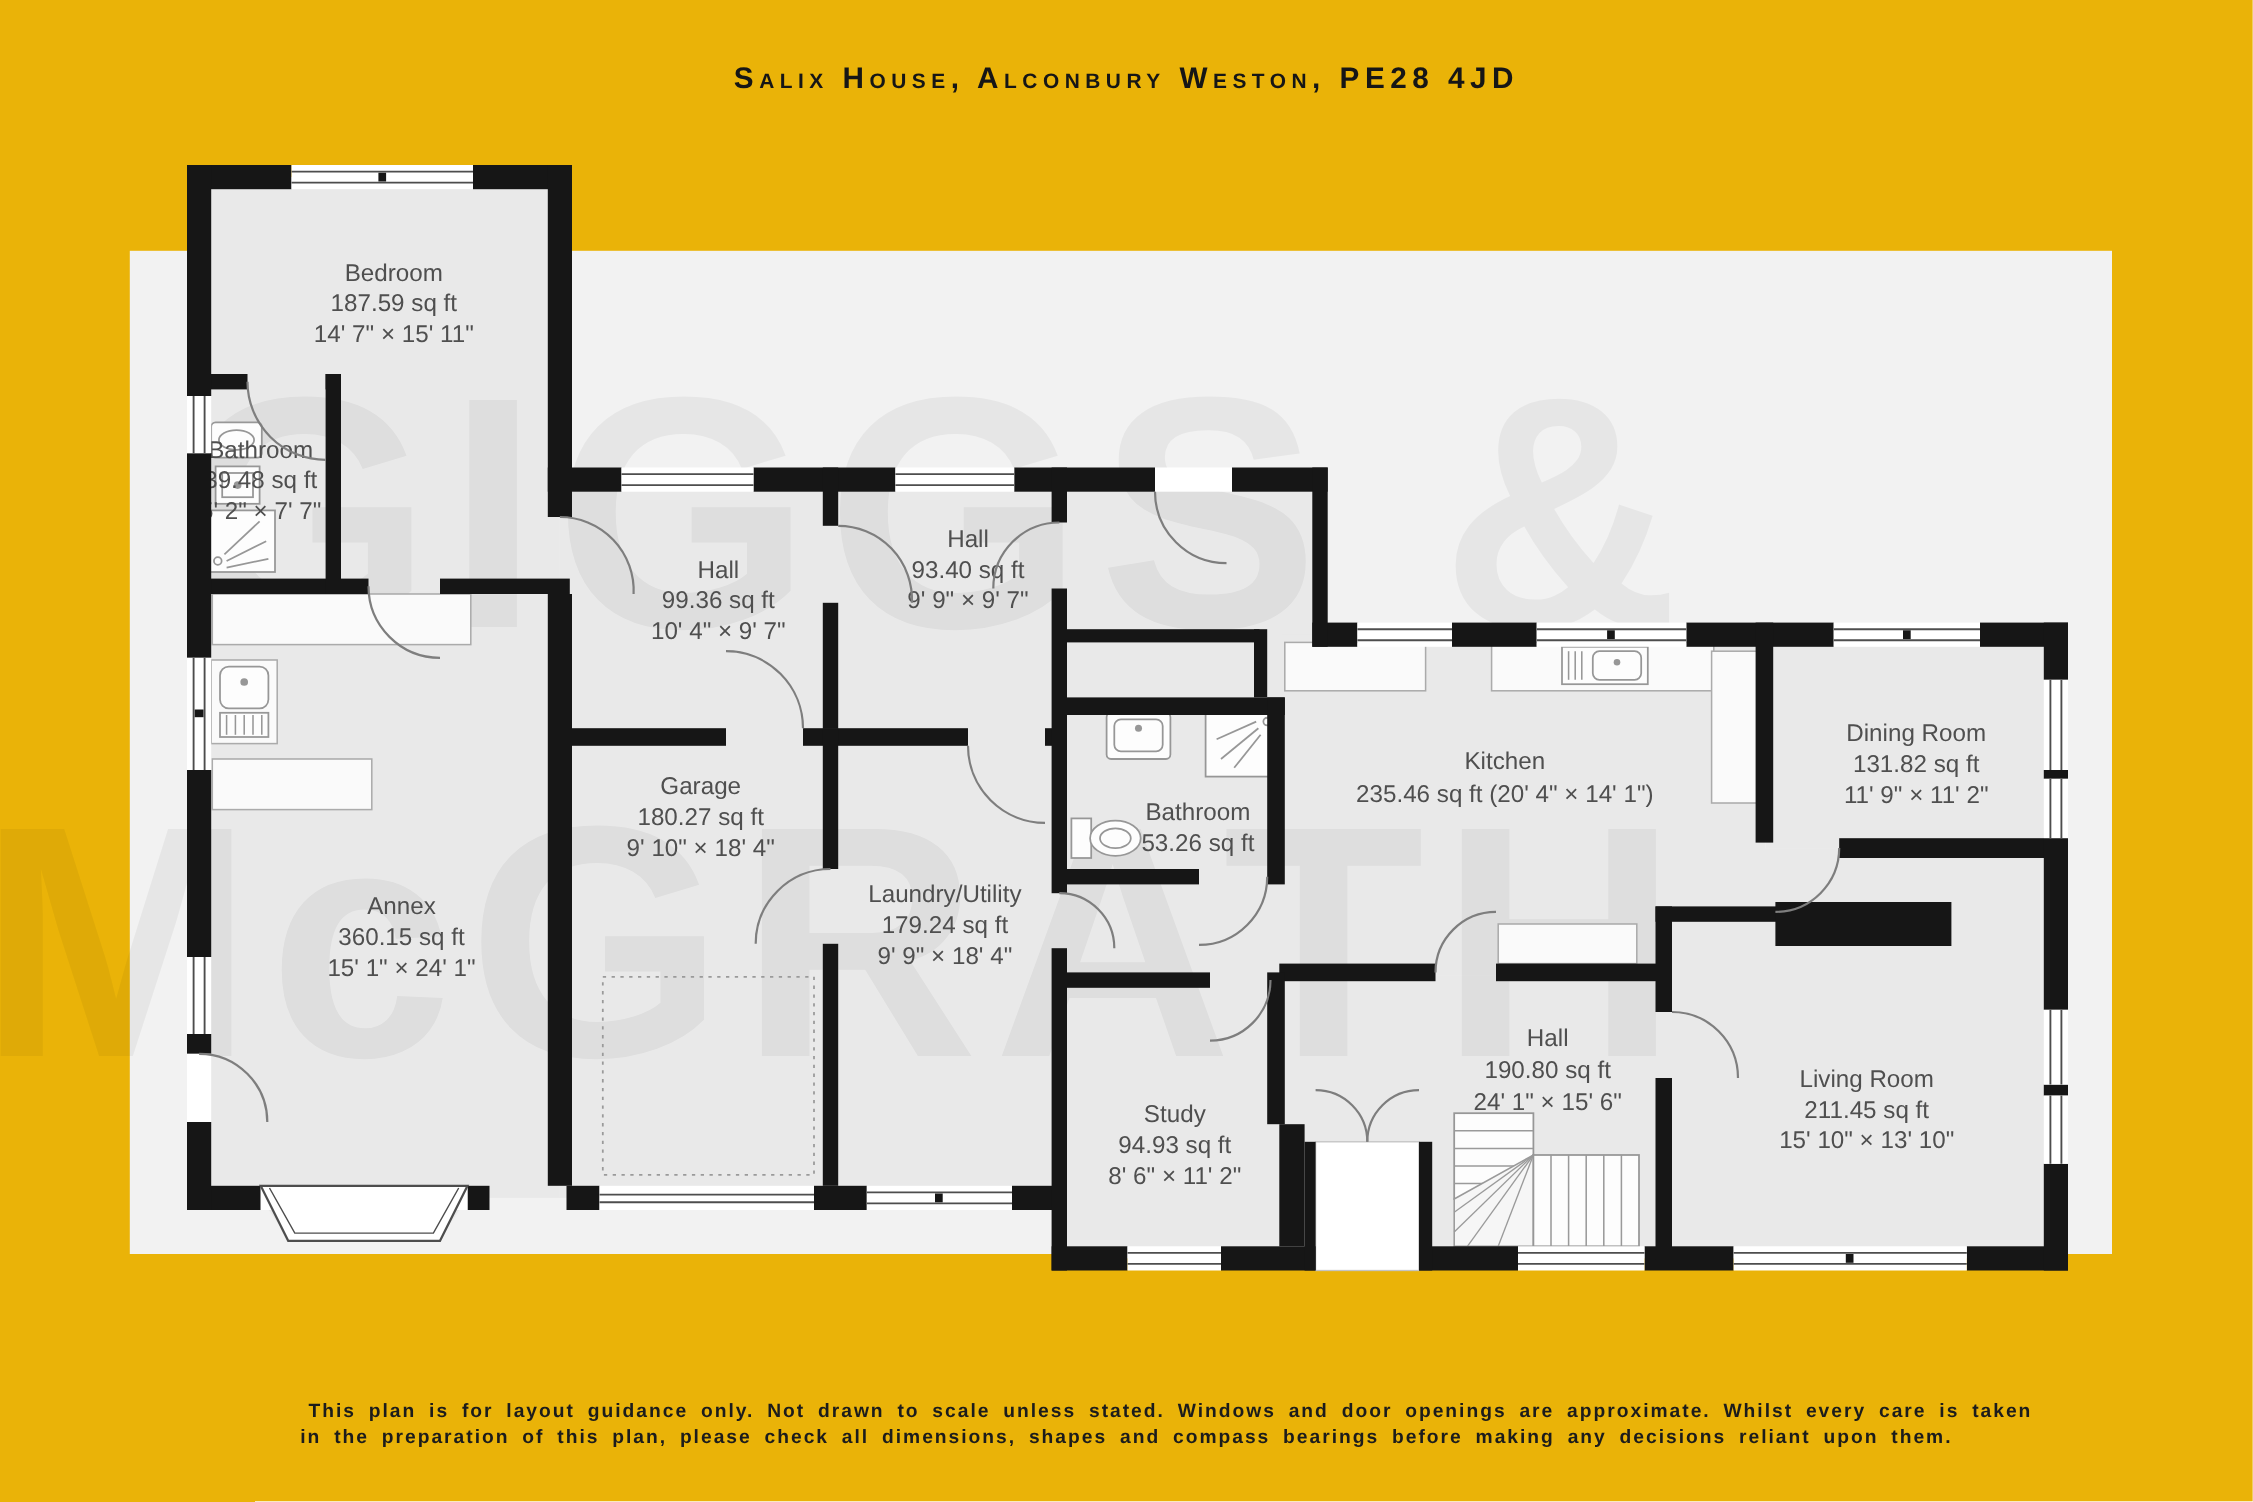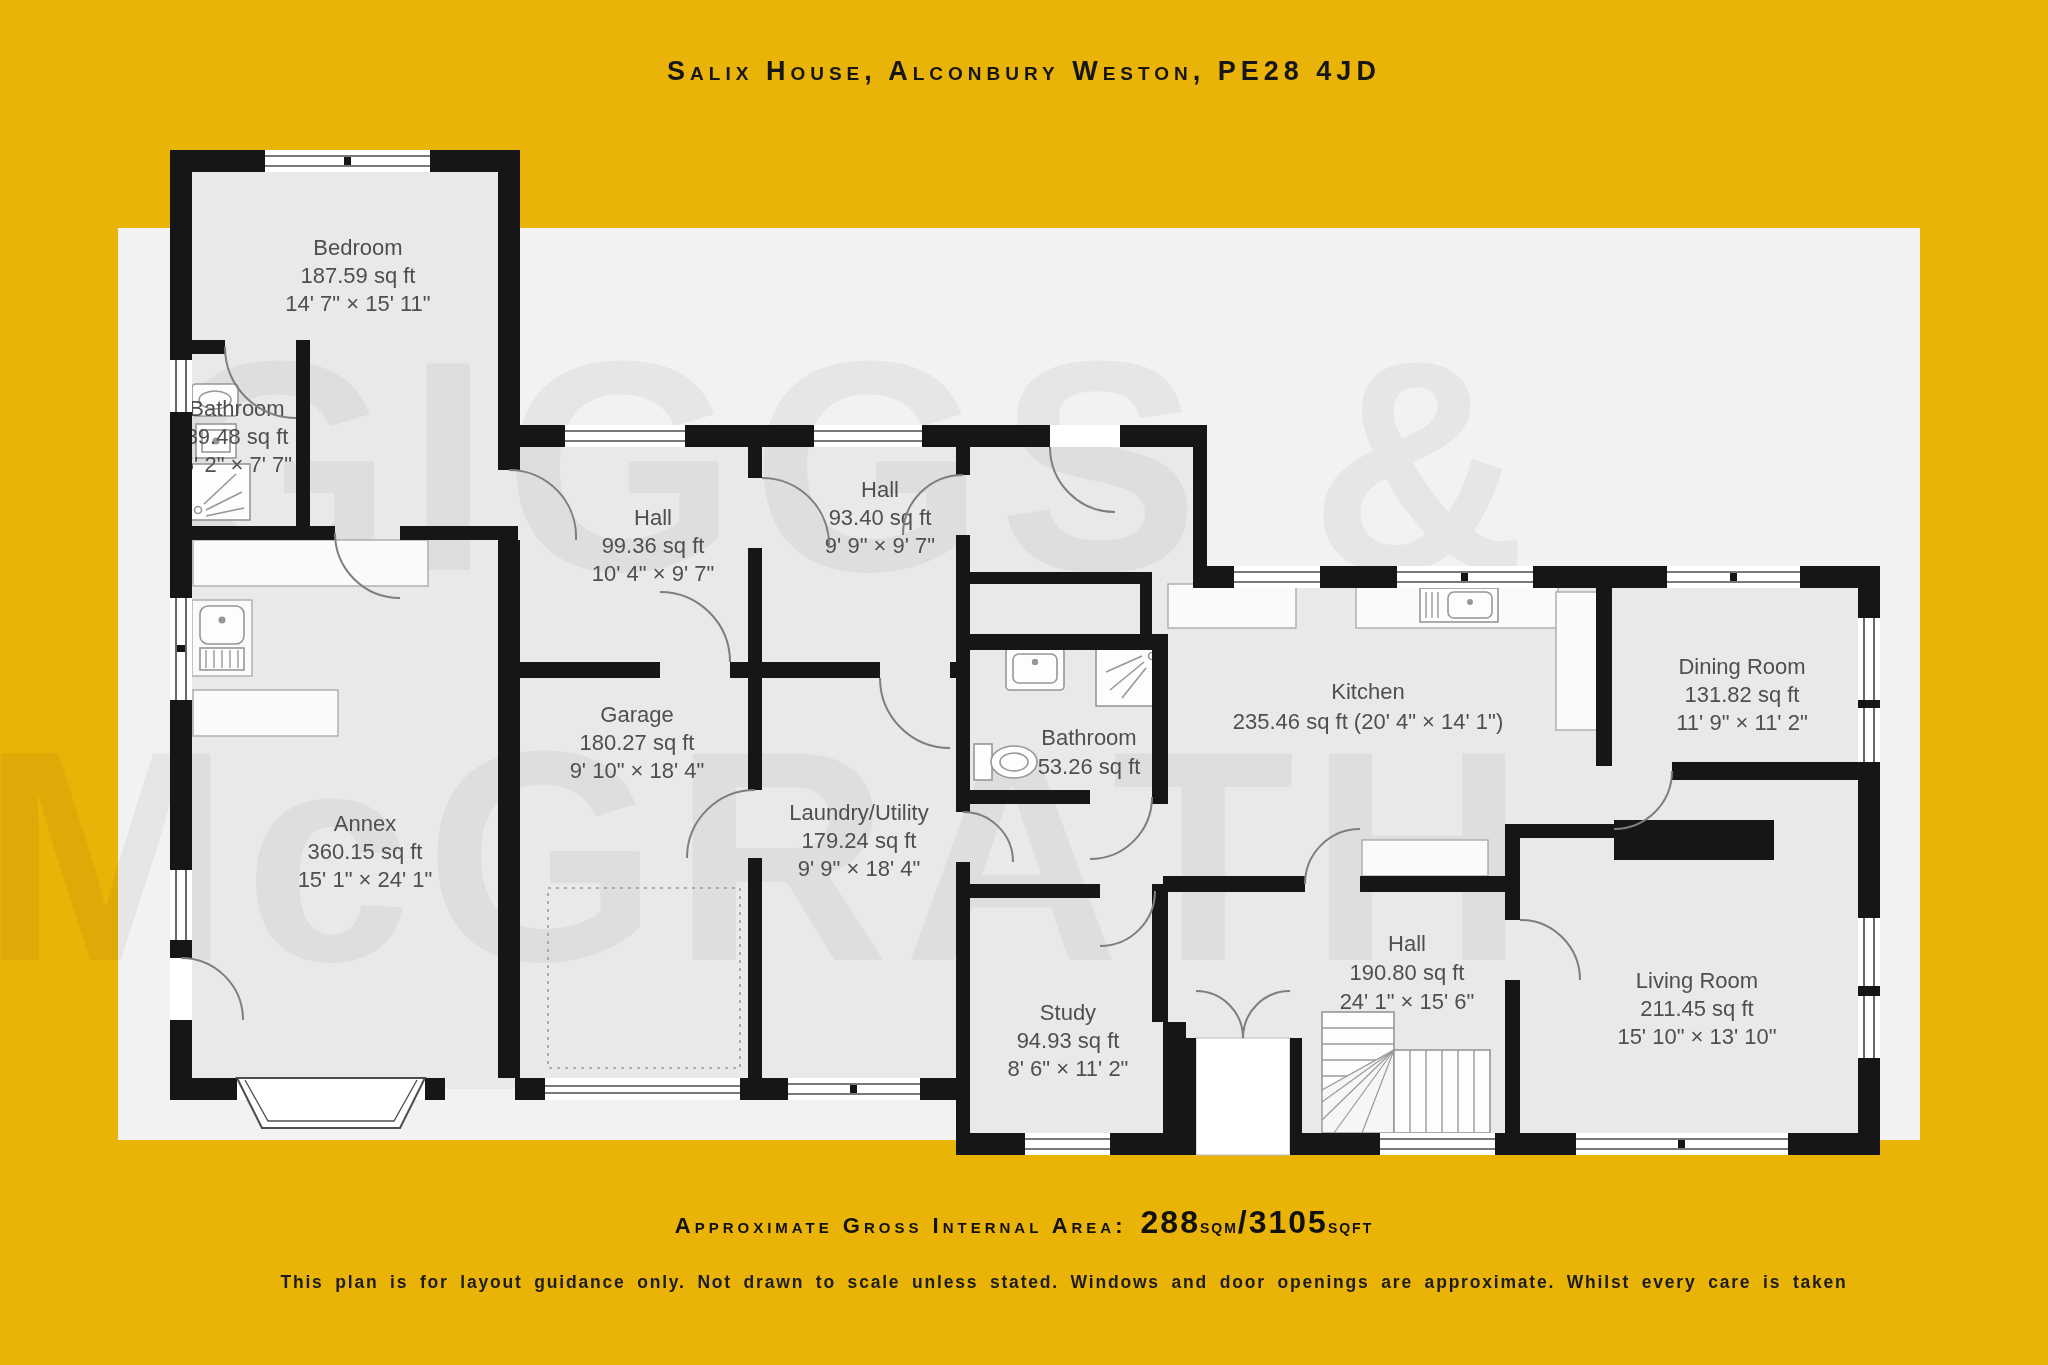--- a/index.html
+++ b/index.html
@@ -405,18 +405,16 @@
       <path class="arc" d="M1672,771 A58,58 0 0 1 1614,829"></path>
       <path class="arc" d="M1520,920 A60,60 0 0 1 1580,980"></path>
       <path class="arc" d="M1050,447 A65,65 0 0 0 1115,512"></path>
       <g>
         <path class="arc" d="M1243,1038 A47,47 0 0 0 1196,991"></path>
         <path class="arc" d="M1290,991 A47,47 0 0 0 1243,1038"></path>
       </g>
     </g>
   </svg>
 
-  <div id="area-line">
-    <span class="area-label">Approximate Gross Internal Area:</span><span class="num">288</span><span class="unit">sqm</span><span class="num">/</span><span class="num">3105</span><span class="unit">sqft</span>
-  </div>
 
   <div id="disc1" class="disclaimer">This plan is for layout guidance only. Not drawn to scale unless stated. Windows and door openings are approximate. Whilst every care is taken</div>
+  <div id="disc2" class="disclaimer">in the preparation of this plan, please check all dimensions, shapes and compass bearings before making any decisions reliant upon them.</div>
 </div>
 
 </body></html>

